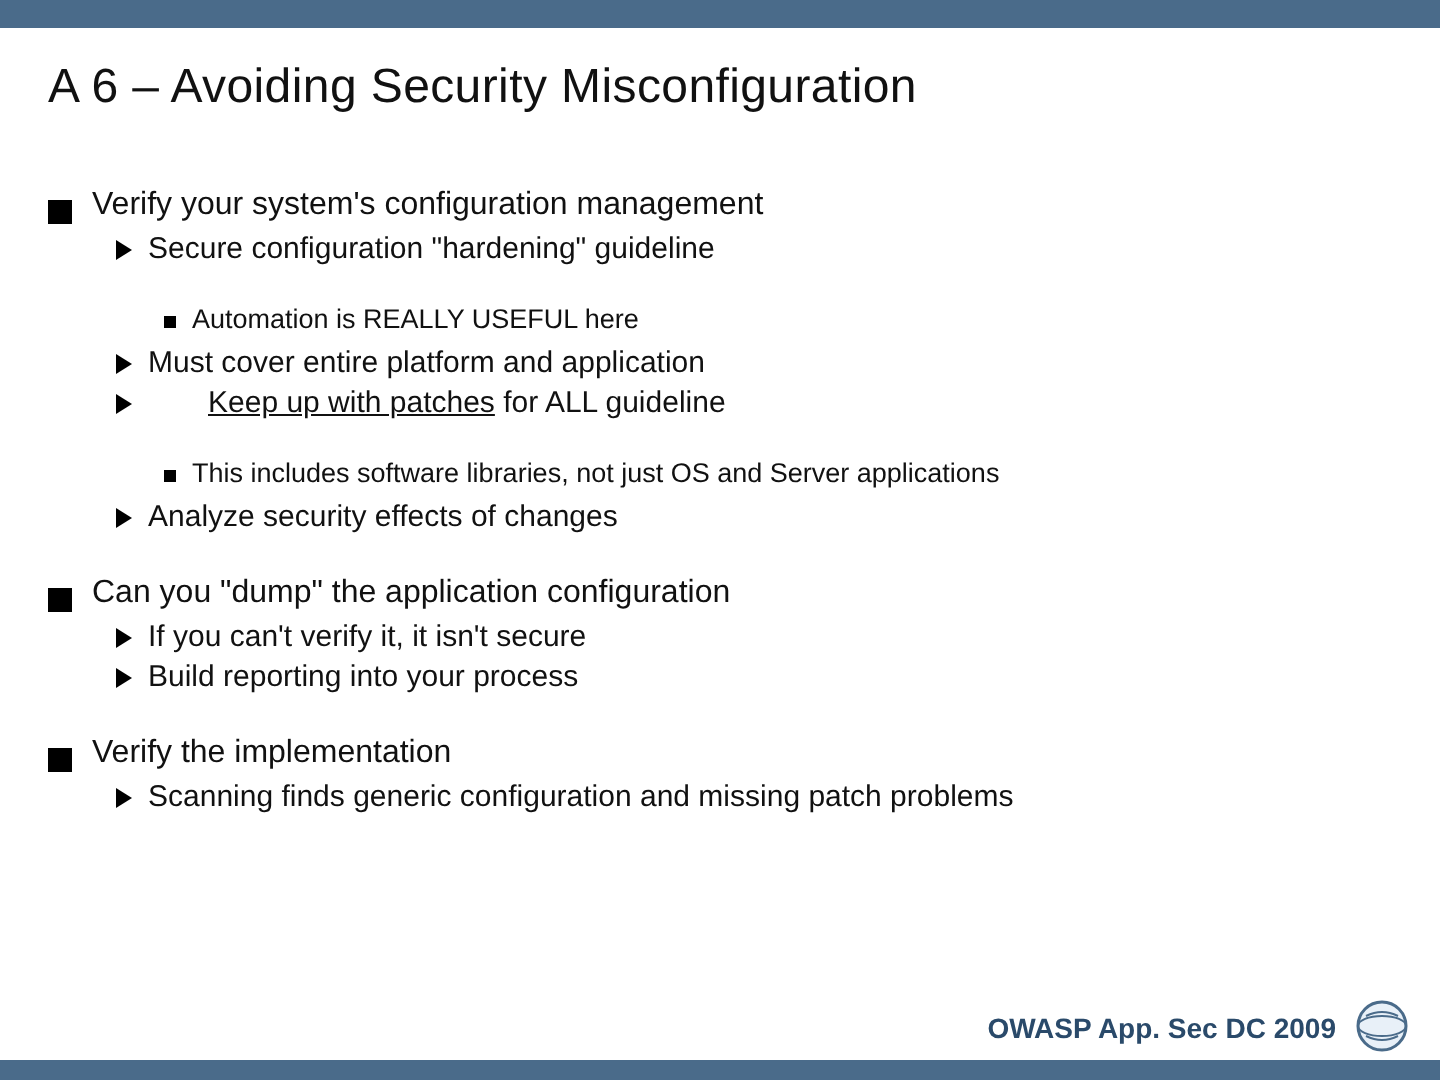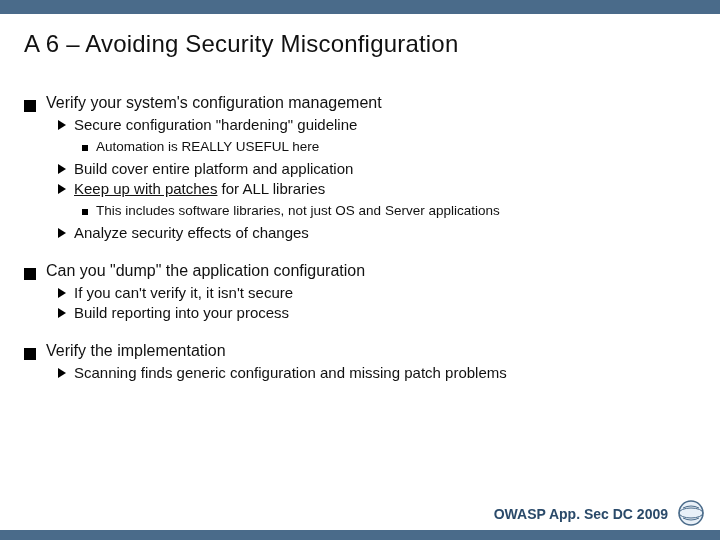--- a/index.html
+++ b/index.html
@@ -58,33 +58,33 @@
     margin-right: 8px;
     margin-top: 4px;
     flex-shrink: 0;
   }
   .lvl3-wrap { padding-left: 58px; }
   .lvl3 {
     display: flex;
     align-items: flex-start;
     font-size: 13.5px;
     color: #111;
-    margin-top: 6px;
+    margin-top: 19px;
     margin-bottom: 6px;
   }
   .lvl3 .sq {
     width: 6px;
     height: 6px;
     background: #000;
     margin-right: 8px;
     margin-top: 6px;
     flex-shrink: 0;
   }
   .section-gap { height: 20px; }
-  .underline { text-decoration: underline; }
+  .underline { text-decoration: underline; margin-left: 30px; }
   .footer {
     position: absolute;
     bottom: 0;
     left: 0;
     width: 100%;
   }
   .footer-text {
     position: absolute;
     right: 52px;
     bottom: 18px;
@@ -129,26 +129,26 @@
   </div>
   <div class="lvl3-wrap">
     <div class="lvl3">
       <div class="sq"></div>
       <div>Automation is REALLY USEFUL here</div>
     </div>
   </div>
   <div class="lvl2-wrap">
     <div class="lvl2">
       <div class="tri"></div>
-      <div>Build cover entire platform and application</div>
+      <div>Must cover entire platform and application</div>
     </div>
     <div class="lvl2">
       <div class="tri"></div>
       <div>
-        <span class="underline">Keep up with patches</span><span> for ALL libraries</span>
+        <span class="underline">Keep up with patches</span><span> for ALL guideline</span>
       </div>
     </div>
   </div>
   <div class="lvl3-wrap">
     <div class="lvl3">
       <div class="sq"></div>
       <div>This includes software libraries, not just OS and Server applications</div>
     </div>
   </div>
   <div class="lvl2-wrap">

